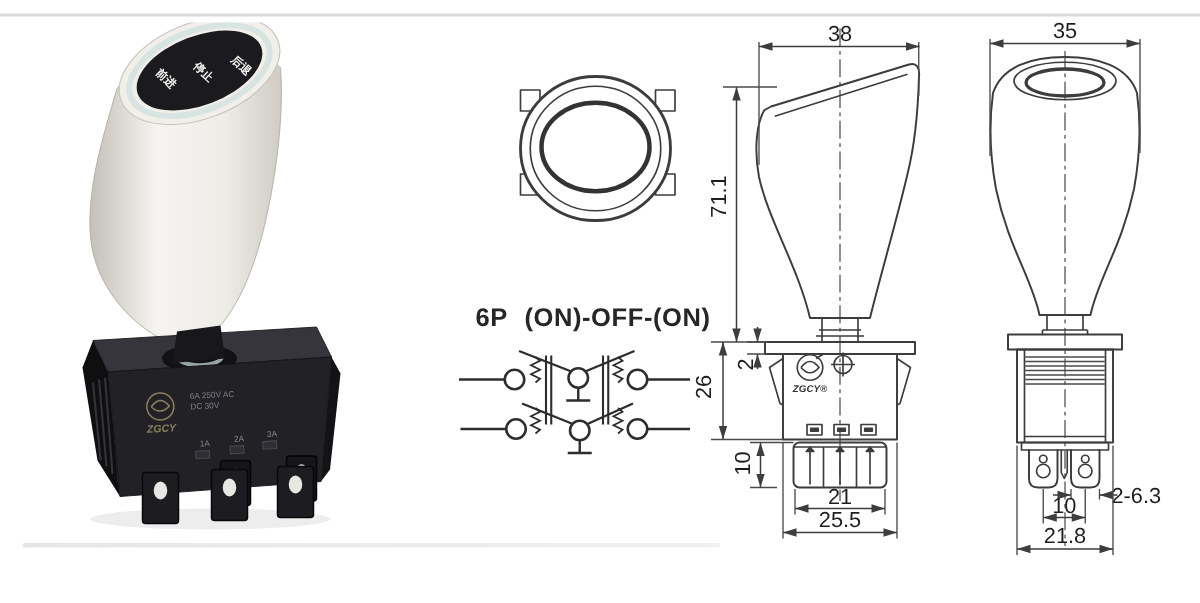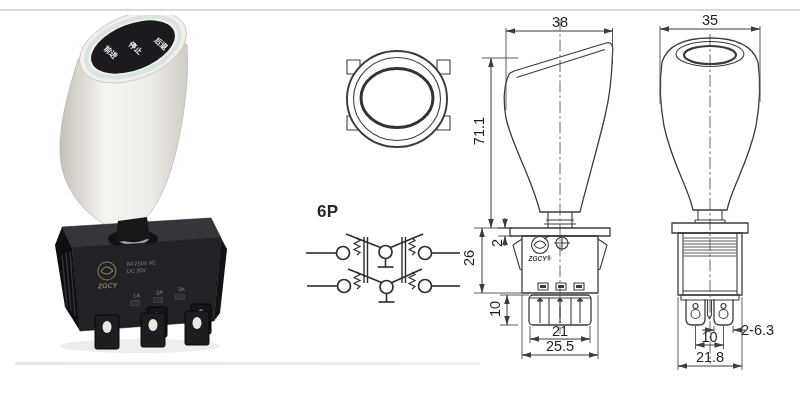--- a/index.html
+++ b/index.html
@@ -113,20 +113,21 @@
       <rect x="97" y="16" width="13" height="14"></rect>
         <rect x="97" y="72" width="13" height="14"></rect>
     </g>
     <ellipse cx="57" cy="55" rx="50" ry="48" fill="#fff" stroke="#3c3c3c" stroke-width="1.9"></ellipse>
     <ellipse cx="57" cy="55" rx="43.5" ry="41.5" fill="none" stroke="#3c3c3c" stroke-width="1.1"></ellipse>
     <ellipse cx="57" cy="54" rx="36" ry="29.5" fill="none" stroke="#333" stroke-width="3"></ellipse>
   </svg>
 
   <div class="sch-label">
     <span>6P</span>
+    <span>(ON)-OFF-(ON)</span>
   </div>
 
   <svg class="abs" style="left:295px;top:225px" width="180" height="92" viewBox="0 0 180 92">
 
     <g class="sch" stroke-width="1.6">
       <path d="M11 28 H41.5"></path>
         <path d="M136.5 28 H165"></path>
       <path d="M12 61 H42.5"></path>
         <path d="M136.5 61 H165"></path>
     </g>

